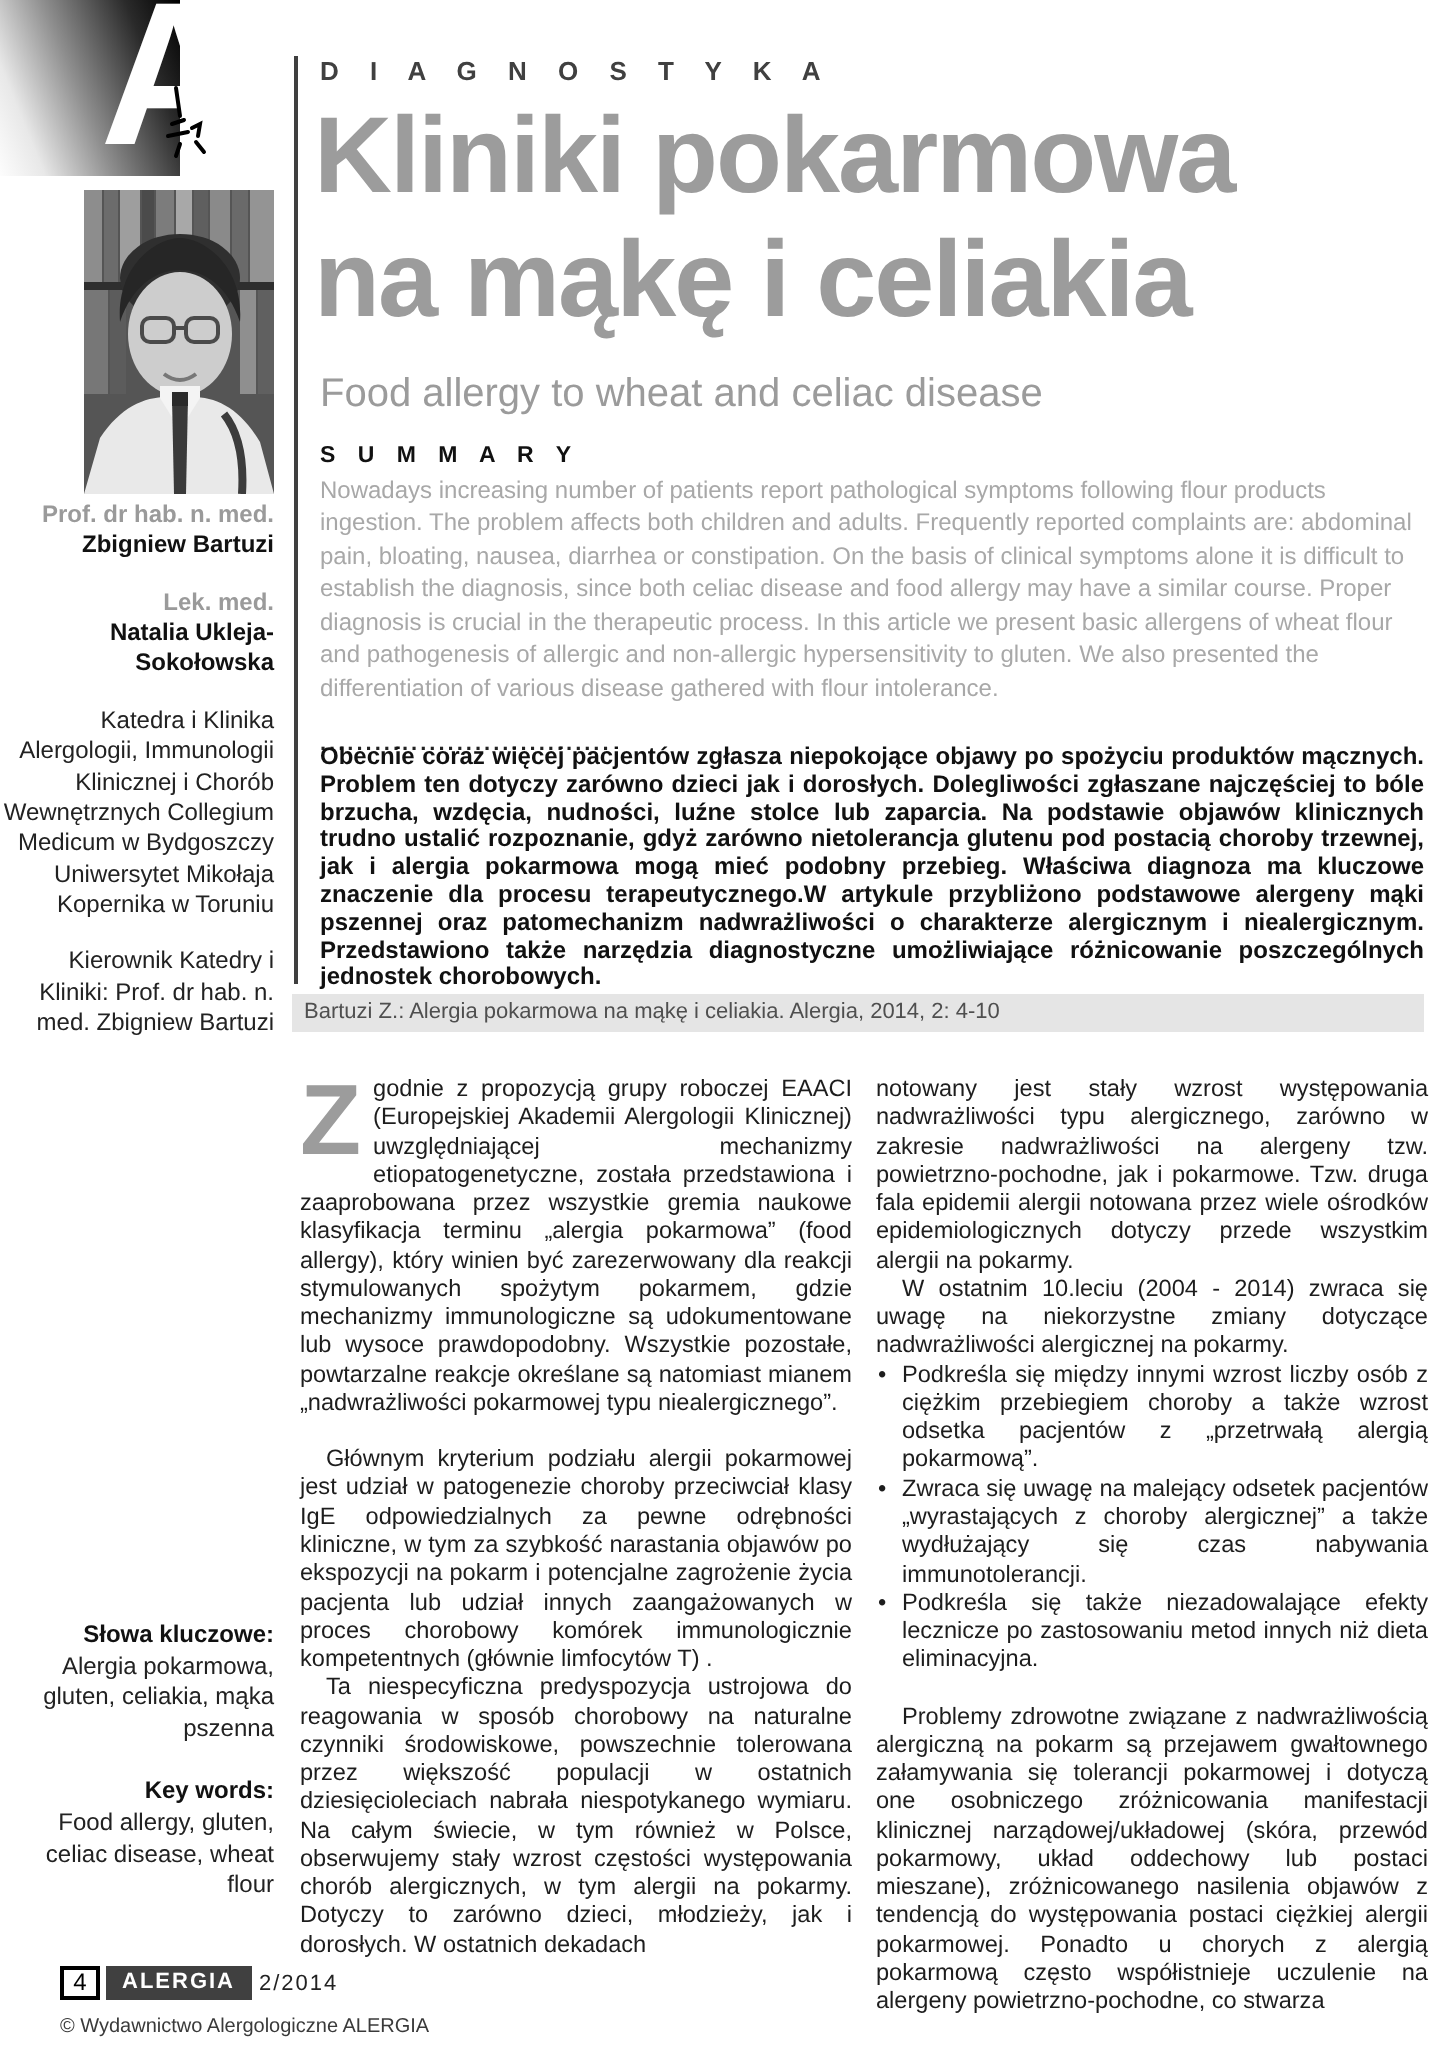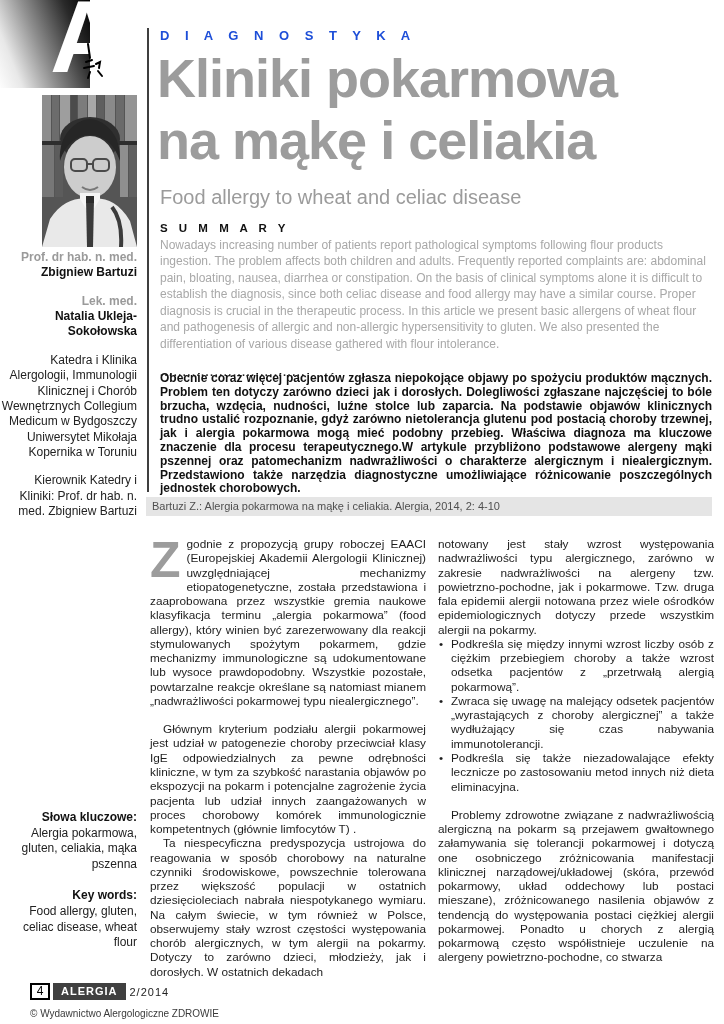--- a/index.html
+++ b/index.html
@@ -18,21 +18,21 @@
   }
   .logo-a {
     position:absolute; left:50px; top:-14px; font-size:102px; font-weight:bold;
     color:#ffffff; line-height:1; letter-spacing:-2px;
   }
   .logo-scribble { position:absolute; left:78px; top:38px; }
   .rule-v { position:absolute; left:147px; top:28px; width:2px; height:464px; background:#3f3f3f; }
 
   .section-label {
     position:absolute; left:160px; top:28px; font-size:13px; font-weight:bold;
-    letter-spacing:6px; color:#1d4ed8;
+    letter-spacing:6px; color:#404040;
   }
   .title {
     position:absolute; left:157px; top:48px; width:560px;
     font-size:54px; font-weight:bold; color:#9c9c9c; line-height:1.14; letter-spacing:-1px;
   }
   .title .tl { display:block; }
   .subtitle { position:absolute; left:160px; top:186px; font-size:20px; color:#9b9b9b; }
 
   .summary { position:absolute; left:160px; top:222px; width:556px; }
   .sum-label { font-size:11.5px; font-weight:bold; letter-spacing:4px; color:#111; }
@@ -166,33 +166,34 @@
   <div class="citation">Bartuzi Z.: Alergia pokarmowa na mąkę i celiakia. Alergia, 2014, 2: 4-10</div>
 
   <div class="col col1">
     <p class="para"><span class="dropcap">Z</span><span>godnie z propozycją grupy roboczej EAACI (Europejskiej Akademii Alergologii Klinicznej) uwzględniającej mechanizmy etiopatogenetyczne, została przedstawiona i zaaprobowana przez wszystkie gremia naukowe klasyfikacja terminu „alergia pokarmowa” (food allergy), który winien być zarezerwowany dla reakcji stymulowanych spożytym pokarmem, gdzie mechanizmy immunologiczne są udokumentowane lub wysoce prawdopodobny. Wszystkie pozostałe, powtarzalne reakcje określane są natomiast mianem „nadwrażliwości pokarmowej typu niealergicznego”.</span></p>
     <p class="para gap indent">Głównym kryterium podziału alergii pokarmowej jest udział w patogenezie choroby przeciwciał klasy IgE odpowiedzialnych za pewne odrębności kliniczne, w tym za szybkość narastania objawów po ekspozycji na pokarm i potencjalne zagrożenie życia pacjenta lub udział innych zaangażowanych w proces chorobowy komórek immunologicznie kompetentnych (głównie limfocytów T) .</p>
     <p class="para indent">Ta niespecyficzna predyspozycja ustrojowa do reagowania w sposób chorobowy na naturalne czynniki środowiskowe, powszechnie tolerowana przez większość populacji w ostatnich dziesięcioleciach nabrała niespotykanego wymiaru. Na całym świecie, w tym również w Polsce, obserwujemy stały wzrost częstości występowania chorób alergicznych, w tym alergii na pokarmy. Dotyczy to zarówno dzieci, młodzieży, jak i dorosłych. W ostatnich dekadach</p>
   </div>
 
   <div class="col col2">
     <p class="para">notowany jest stały wzrost występowania nadwrażliwości typu alergicznego, zarówno w zakresie nadwrażliwości na alergeny tzw. powietrzno-pochodne, jak i pokarmowe. Tzw. druga fala epidemii alergii notowana przez wiele ośrodków epidemiologicznych dotyczy przede wszystkim alergii na pokarmy.</p>
+    <p class="para indent">W ostatnim 10.leciu (2004 - 2014) zwraca się uwagę na niekorzystne zmiany dotyczące nadwrażliwości alergicznej na pokarmy.</p>
     <div class="bullet"><span class="bdot">•</span><span>Podkreśla się między innymi wzrost liczby osób z ciężkim przebiegiem choroby a także wzrost odsetka pacjentów z „przetrwałą alergią pokarmową”.</span></div>
     <div class="bullet"><span class="bdot">•</span><span>Zwraca się uwagę na malejący odsetek pacjentów „wyrastających z choroby alergicznej” a także wydłużający się czas nabywania immunotolerancji.</span></div>
     <div class="bullet"><span class="bdot">•</span><span>Podkreśla się także niezadowalające efekty lecznicze po zastosowaniu metod innych niż dieta eliminacyjna.</span></div>
     <p class="para gap indent">Problemy zdrowotne związane z nadwrażliwością alergiczną na pokarm są przejawem gwałtownego załamywania się tolerancji pokarmowej i dotyczą one osobniczego zróżnicowania manifestacji klinicznej narządowej/układowej (skóra, przewód pokarmowy, układ oddechowy lub postaci mieszane), zróżnicowanego nasilenia objawów z tendencją do występowania postaci ciężkiej alergii pokarmowej. Ponadto u chorych z alergią pokarmową często współistnieje uczulenie na alergeny powietrzno-pochodne, co stwarza</p>
   </div>
 
   <aside class="keywords">
     <div class="kw-label">Słowa kluczowe:</div>
     <div class="kw-text">Alergia pokarmowa, gluten, celiakia, mąka pszenna</div>
     <div class="kw-label mt">Key words:</div>
     <div class="kw-text">Food allergy, gluten, celiac disease, wheat flour</div>
   </aside>
 
   <div class="footer">
     <span class="page-box">4</span>
     <span class="journal-box">ALERGIA</span>
     <span class="issue">2/2014</span>
   </div>
-  <div class="copyright">© Wydawnictwo Alergologiczne ZDROWIE</div>
+  <div class="copyright">© Wydawnictwo Alergologiczne ALERGIA</div>
 
 </div>
 
 </body></html>

